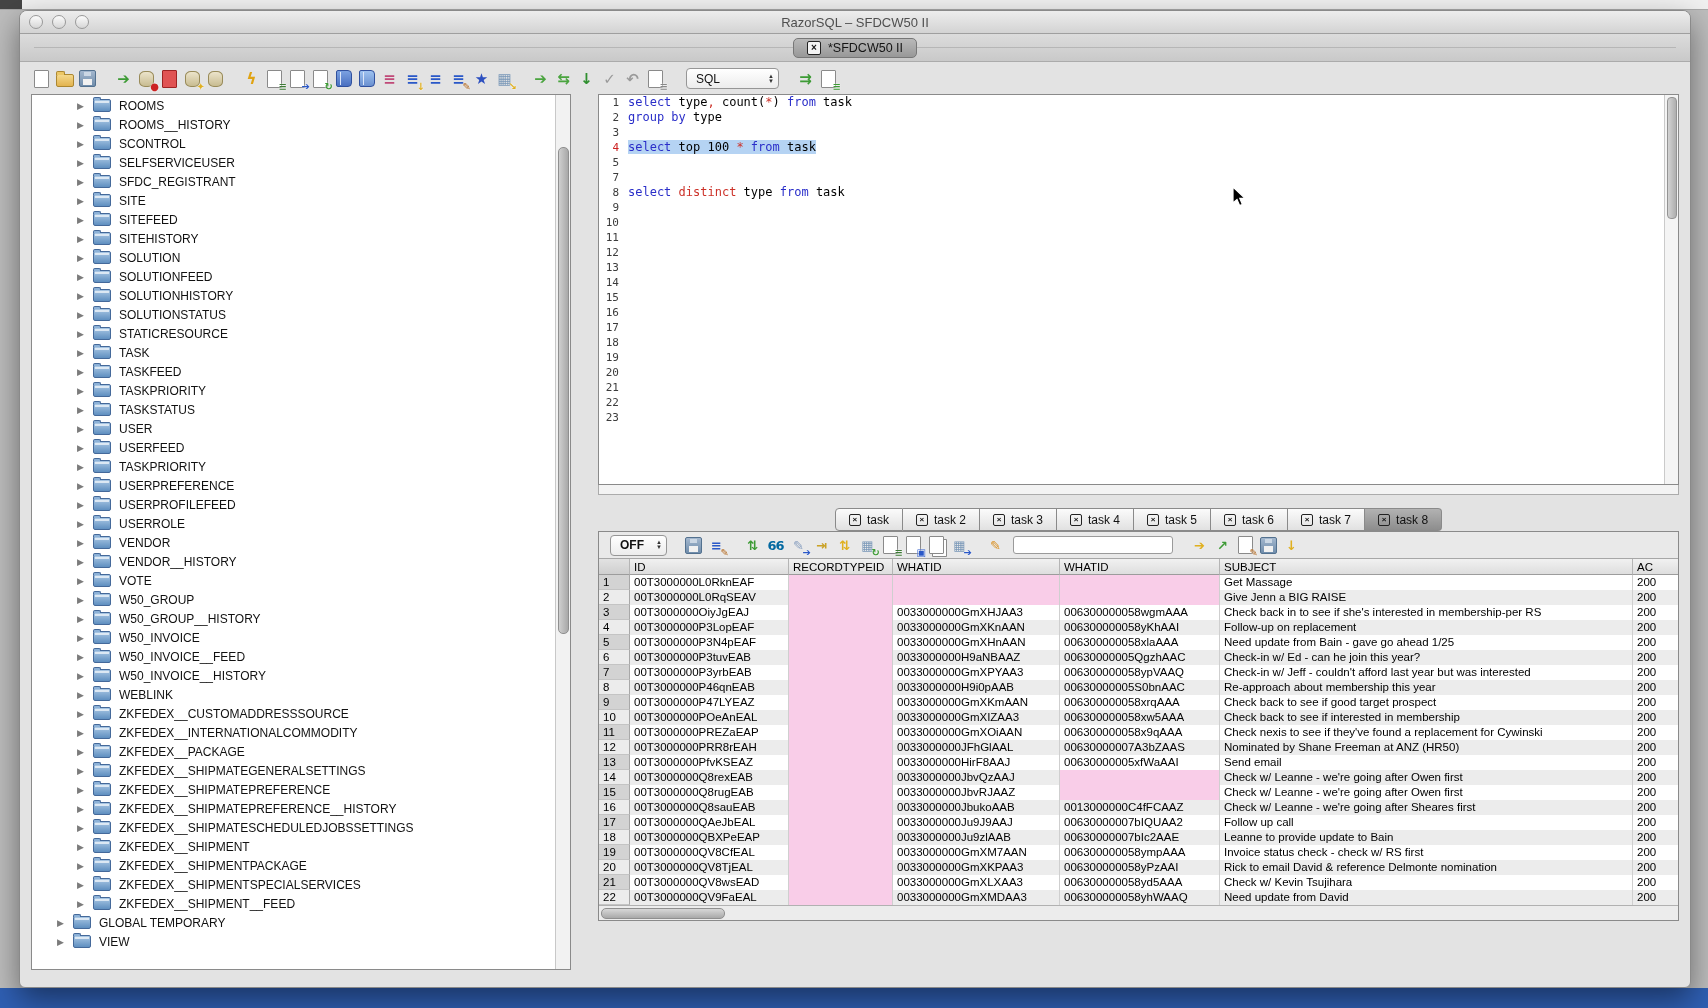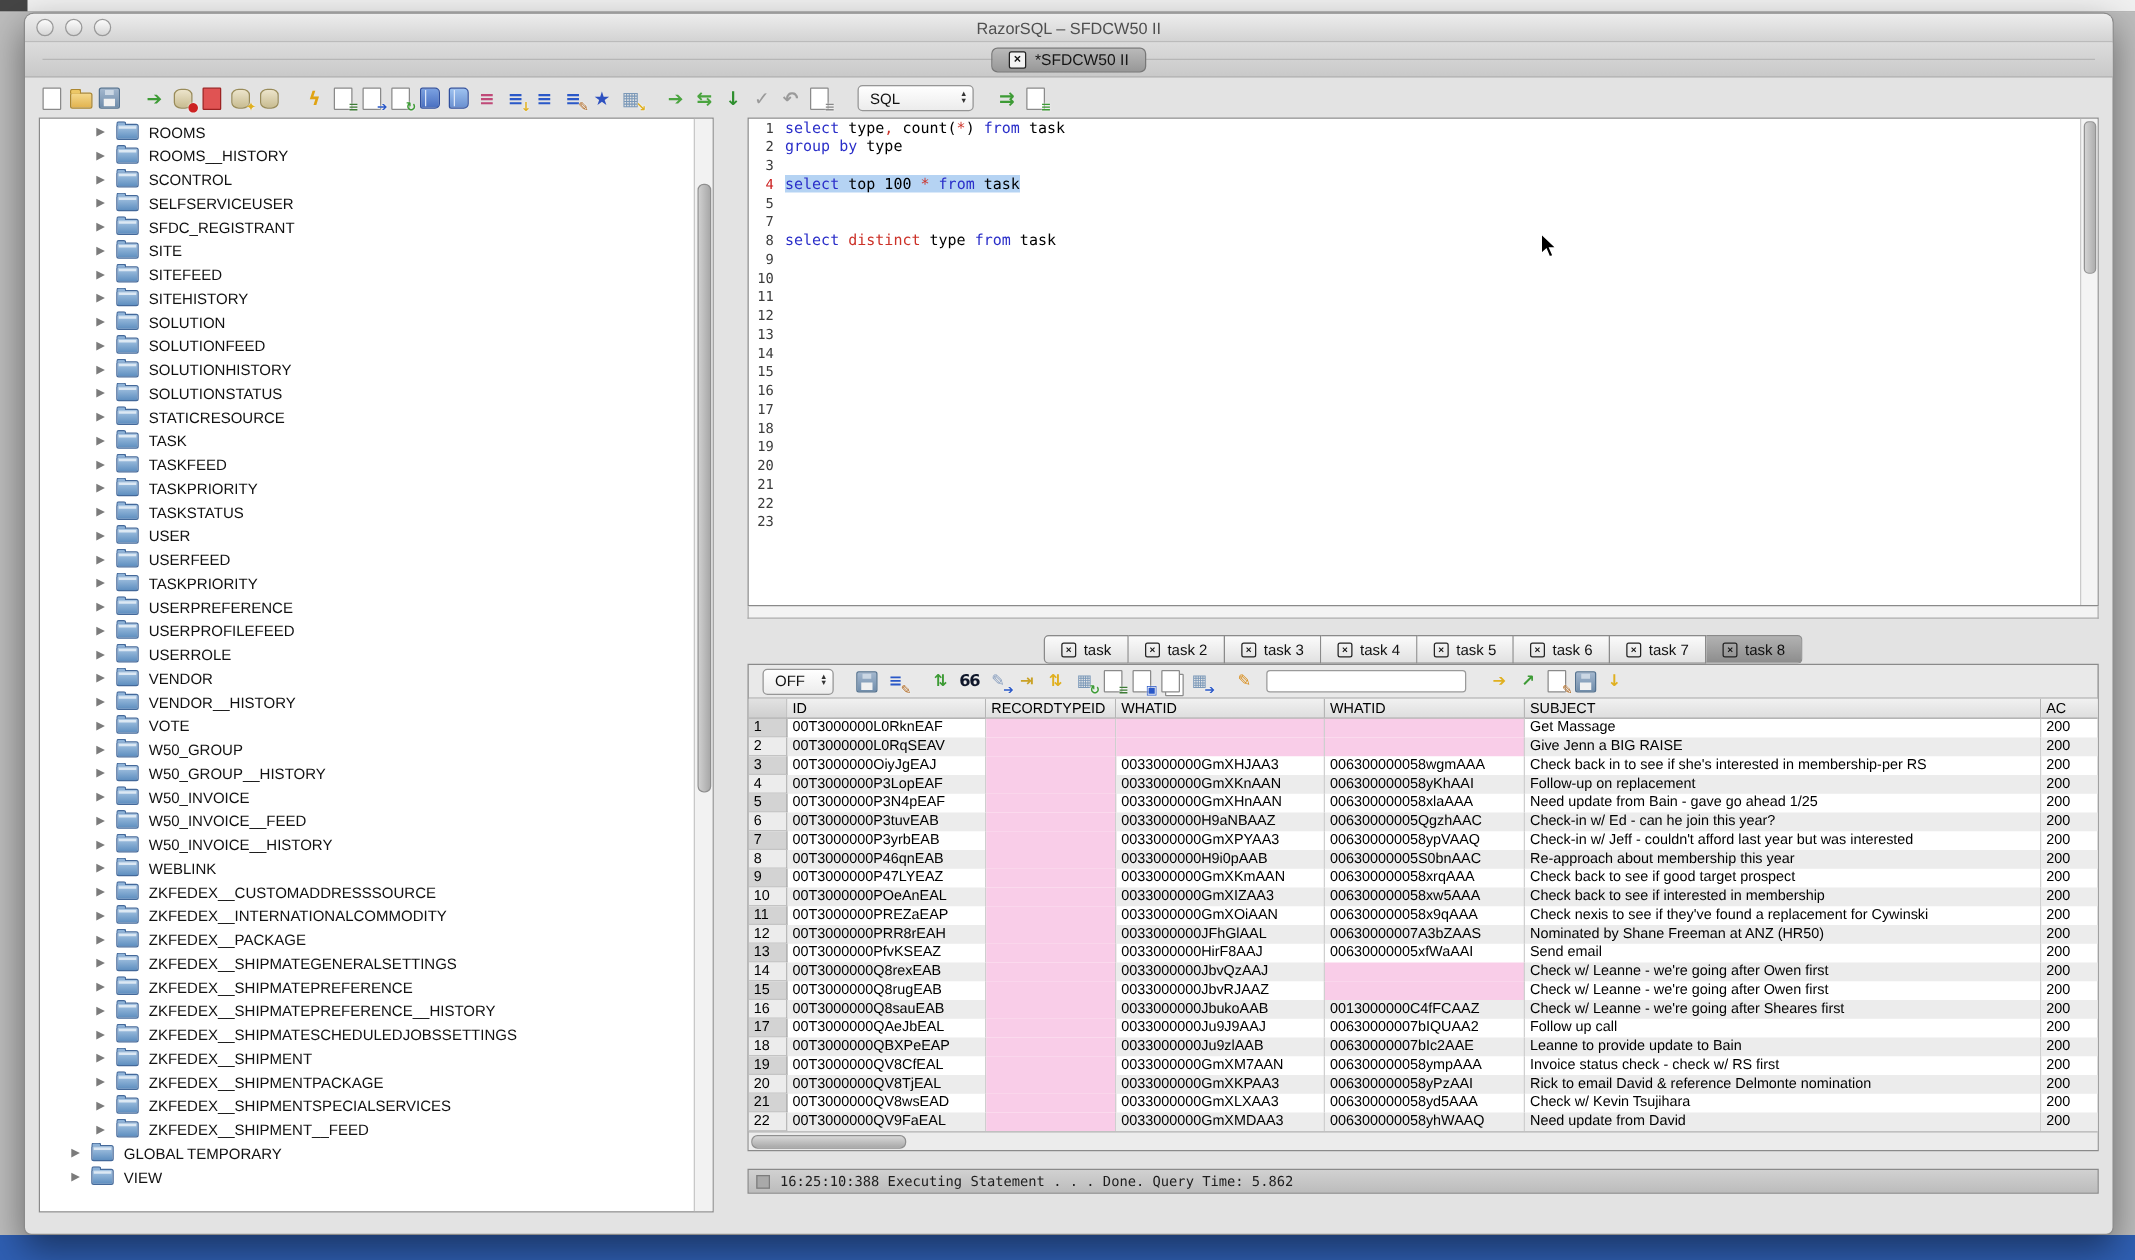--- a/index.html
+++ b/index.html
@@ -544,41 +544,41 @@
             <span>task 7</span>
           </div>
           <div class="ttab active">
             <span class="xbox">×</span>
             <span>task 8</span>
           </div>
         </div>
 
       <div class="results">
         <div class="rtoolbar" id="results-toolbar">
-            <span class="msel" style="width: 42px;">
+            <span class="msel" style="width: 42px; font-weight: bold;">
               <span class="lbl">OFF</span>
               <span class="stepper">
                 <span>▲</span>
                 <span>▼</span>
               </span>
             </span>
             <span class="gap"></span>
             <span class="tbi">
               <span class="k-floppy"></span>
             </span>
             <span class="tbi">
               <span style="color: rgb(42, 88, 200);">≡</span>
               <span class="ov" style="color: rgb(176, 104, 32);">✎</span>
             </span>
             <span class="gap"></span>
             <span class="tbi">
               <span style="color: rgb(61, 155, 53);">⇅</span>
             </span>
             <span class="tbi small">
-              <span style="color: #0f172a;">66</span>
+              <span style="color: #0369a1;">66</span>
             </span>
             <span class="tbi">
               <span style="color: rgb(138, 160, 192);">✎</span>
               <span class="ov" style="color: rgb(42, 88, 200);">➔</span>
             </span>
             <span class="tbi">
               <span style="color: rgb(202, 162, 39);">⇥</span>
             </span>
             <span class="tbi">
               <span style="color: rgb(224, 176, 32);">⇅</span>
@@ -832,23 +832,19 @@
               <div class="gc c-what">006300000058yhWAAQ</div>
               <div class="gc c-subj">Need update from David</div>
               <div class="gc c-ac">200</div>
             </div>
           </div>
         <div class="g-hsb">
             <div class="thumb"></div>
           </div>
       </div>
 
-      <div class="statusbar">
-        <span class="stopbox"></span>
-        <span>16:25:10:388 Executing Statement . . . Done. Query Time: 5.862</span>
-      </div>
     </div>
   </div>
 </div>
 
 <svg class="cursor" width="18" height="22" viewBox="0 0 18 22">
   <path d="M1,1 L1,17 L5,13.4 L7.6,19.6 L10.4,18.4 L7.8,12.4 L13,12.4 Z" fill="#000" stroke="#fff" stroke-width="1.2"></path>
 </svg>
 
 </body></html>

